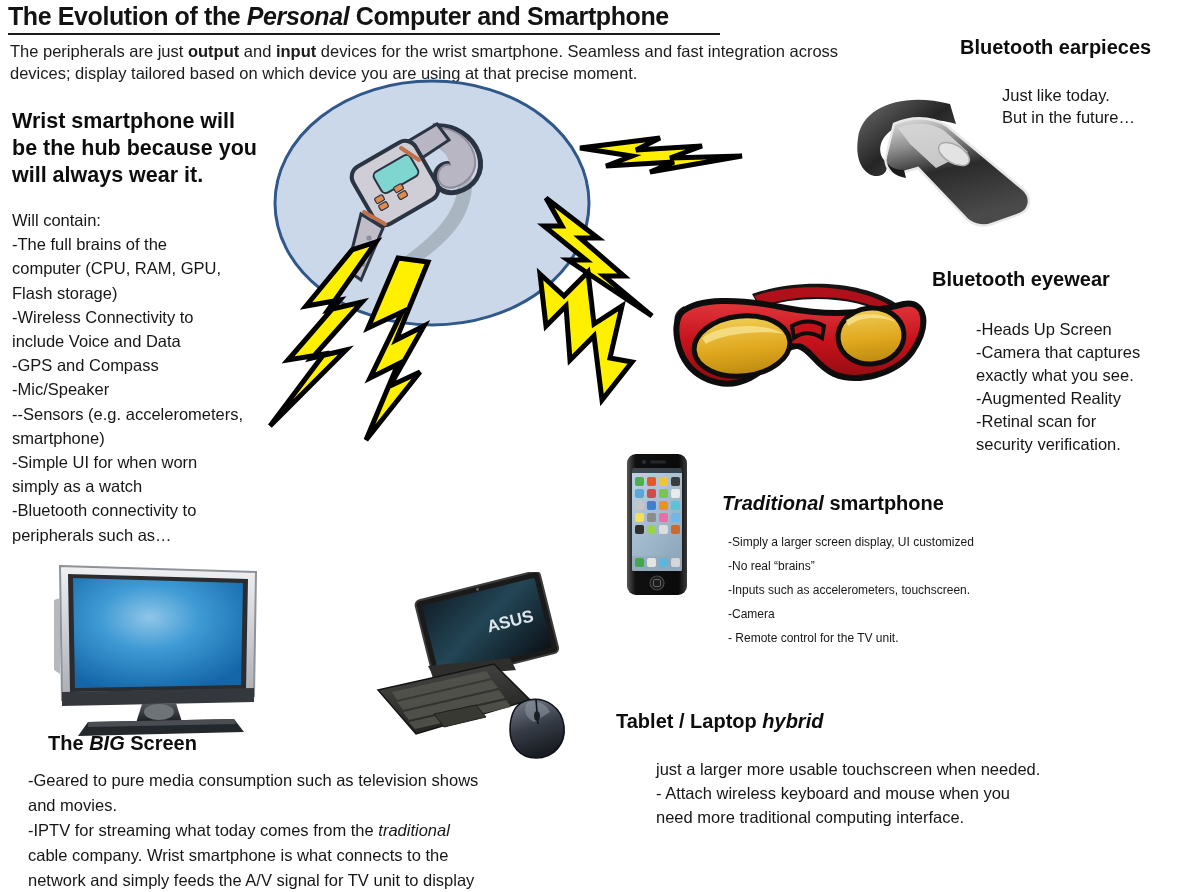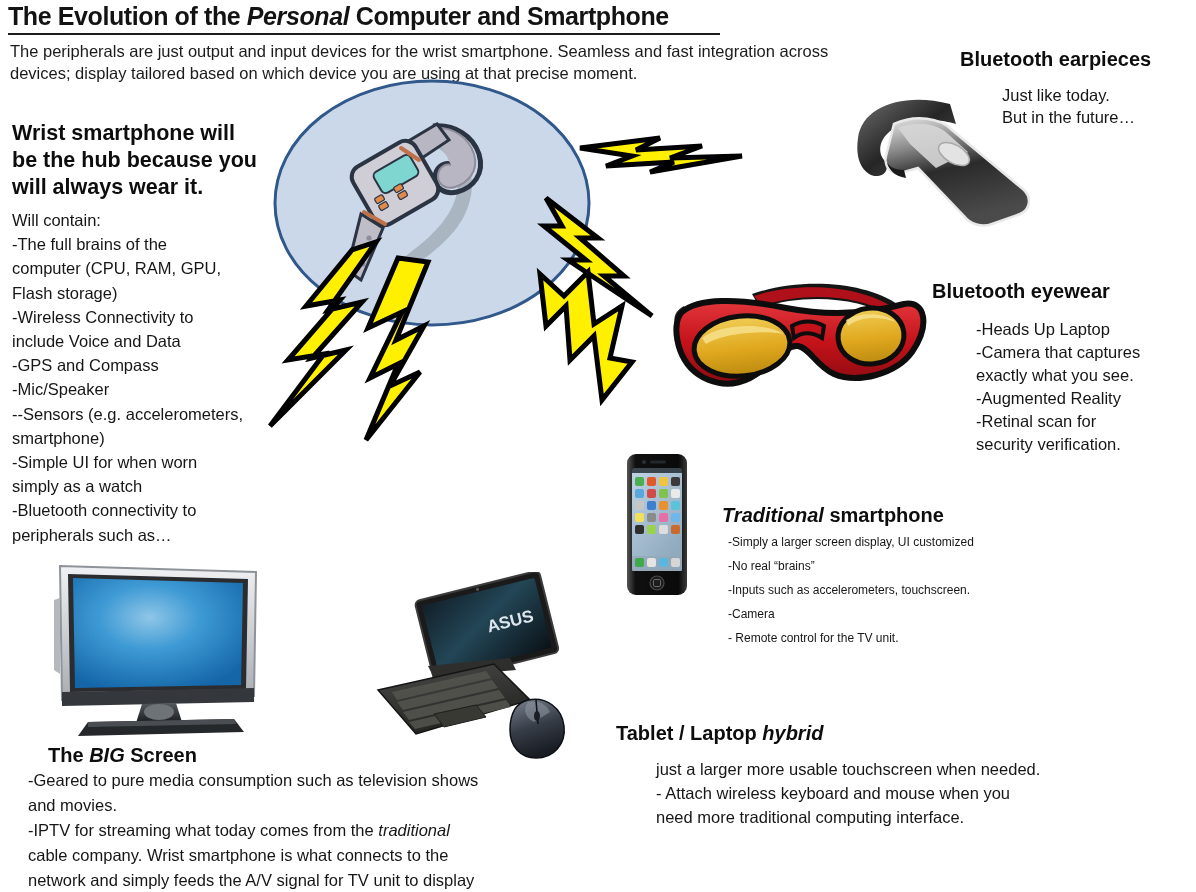--- a/index.html
+++ b/index.html
@@ -43,28 +43,27 @@
   }
   .subtitle {
     position: absolute;
     left: 10px;
     top: 40px;
     width: 880px;
     font-size: 16.5px;
     line-height: 22px;
     color: #1b1b1b;
   }
-  .subtitle b { font-weight: 400; }
+  .subtitle b { font-weight: 700; }
 
   
   .blk { position: absolute; }
   .hdg {
     font-weight: 700;
     color: #0d0d0d;
-    margin-top: 12px;
   }
   .hdg .ital { font-style: italic; }
   .body-txt {
     color: #161616;
   }
   .body-txt .ital { font-style: italic; }
   .line { display: block; white-space: nowrap; }
 
   
   #hub-heading {
@@ -423,21 +422,21 @@
   </div>
 
   <div class="blk hdg" id="earpiece-heading">Bluetooth earpieces</div>
   <div class="blk body-txt" id="earpiece-body">
     <span class="line">Just like today.</span>
     <span class="line">But in the future…</span>
   </div>
 
   <div class="blk hdg" id="eyewear-heading">Bluetooth eyewear</div>
   <div class="blk body-txt" id="eyewear-body">
-    <span class="line">-Heads Up Laptop</span>
+    <span class="line">-Heads Up Screen</span>
     <span class="line">-Camera that captures</span>
     <span class="line">exactly what you see.</span>
     <span class="line">-Augmented Reality</span>
     <span class="line">-Retinal scan for</span>
     <span class="line">security verification.</span>
   </div>
 
   <div class="blk hdg" id="trad-heading">
     <span class="ital">Traditional</span><span> smartphone</span>
   </div>

